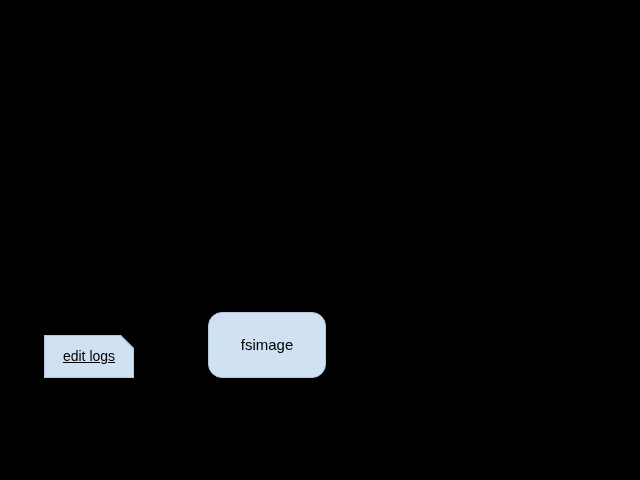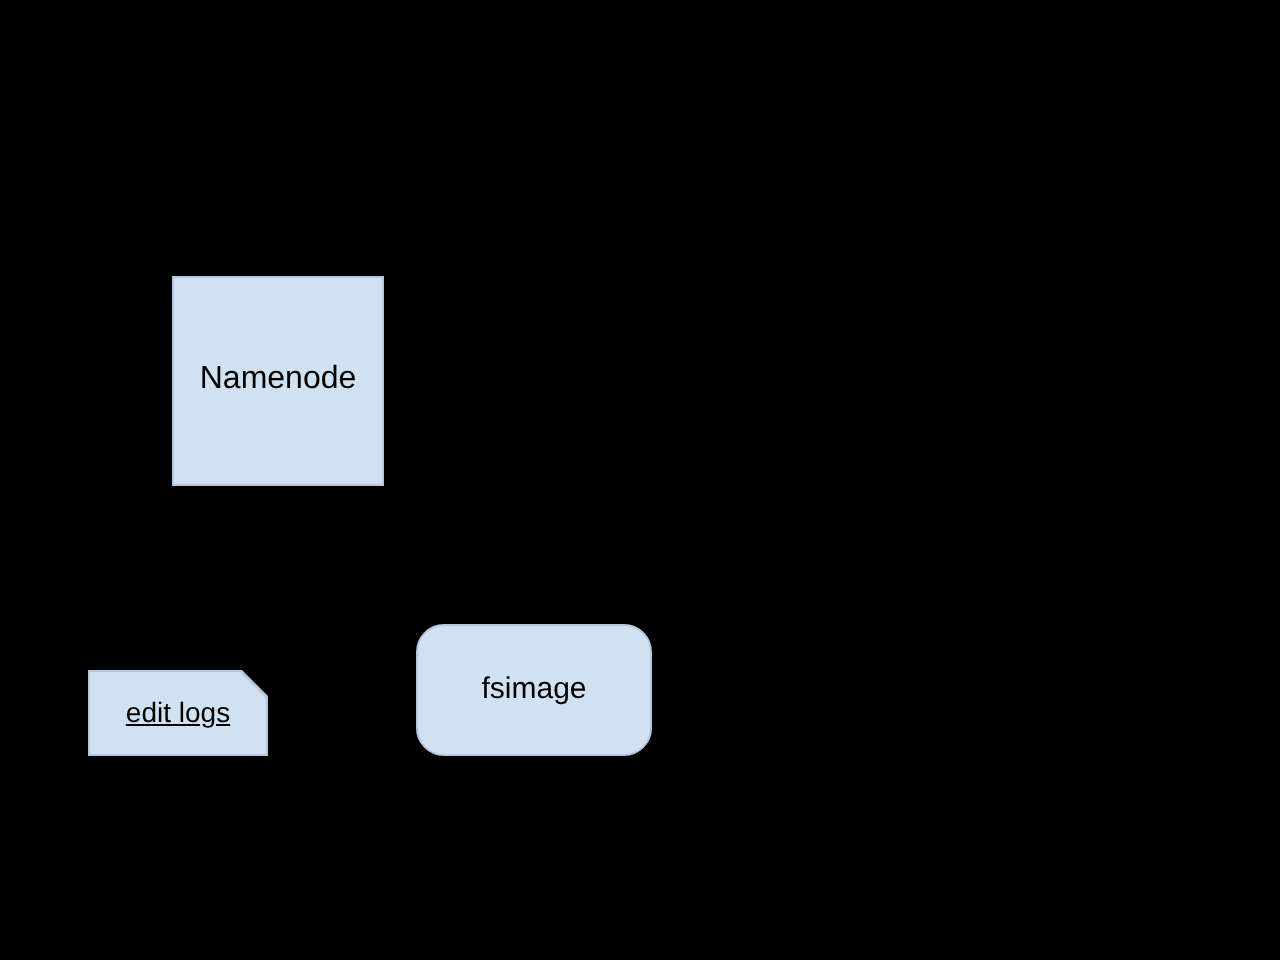--- a/index.html
+++ b/index.html
@@ -72,23 +72,20 @@
   .node-label {
     display: block;
     padding: 0 4px;
   }
 </style>
 </head>
 <body style="background: rgb(0, 0, 0);">
 
 <div id="canvas" style="width: 640px; height: 480px; background: rgb(0, 0, 0);">
 
-  <div class="node shape-rect" id="node-namenode" style="left: 86px; top: 138px; width: 106px; height: 105px; font-size: 16px; color: rgb(0, 0, 0); background: rgb(208, 225, 242); border-color: rgb(180, 199, 220);">
-    <span class="node-label">Namenode</span>
-  </div>
 
   <div class="node shape-note" id="node-edit-logs" style="left: 44px; top: 335px; width: 90px; height: 43px; font-size: 14px; color: rgb(0, 0, 0);">
     <span class="note-outline" style="background: rgb(180, 199, 220);"></span>
     <span class="note-body" style="background: rgb(208, 225, 242); inset: 1px;"></span>
     <span class="note-label">
       <span class="node-label">edit logs</span>
     </span>
   </div>
 
   <div class="node shape-rounded" id="node-fsimage" style="left: 208px; top: 312px; width: 118px; height: 66px; font-size: 15px; color: rgb(0, 0, 0); background: rgb(208, 225, 242); border-color: rgb(180, 199, 220); text-align: center;">

